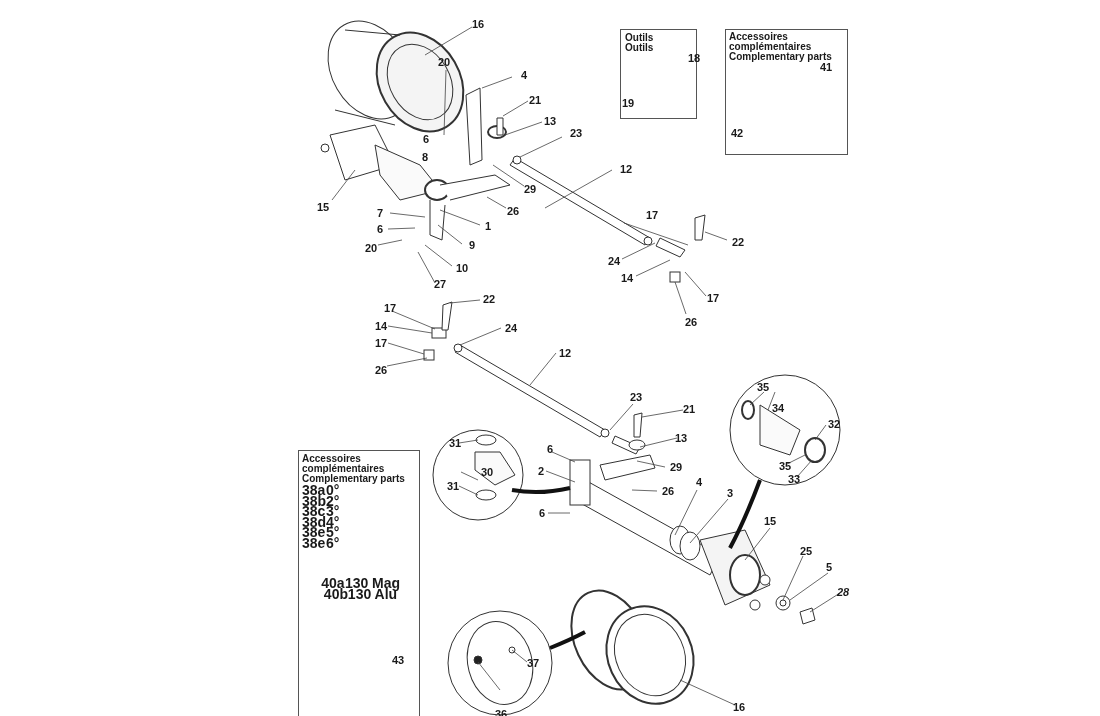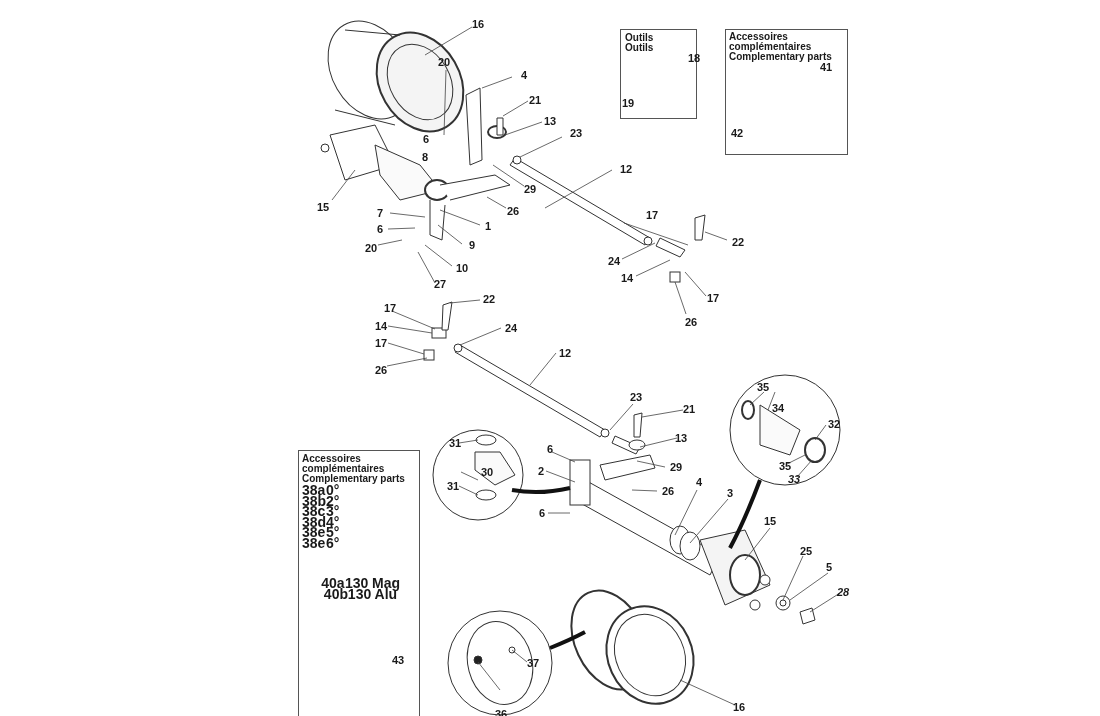--- a/index.html
+++ b/index.html
@@ -259,20 +259,20 @@
 <div class="lbl" style="left:473px;top:472px;margin-left:14px;">30</div>
 <div class="lbl" style="left:453px;top:486px;">31</div>
 <div class="lbl" style="left:668px;top:491px;">26</div>
 <div class="lbl" style="left:699px;top:482px;">4</div>
 <div class="lbl" style="left:730px;top:493px;">3</div>
 <div class="lbl" style="left:542px;top:513px;">6</div>
 <div class="lbl" style="left:763px;top:387px;">35</div>
 <div class="lbl" style="left:778px;top:408px;text-align:right;">34</div>
 <div class="lbl" style="left:834px;top:424px;">32</div>
 <div class="lbl" style="left:785px;top:466px;">35</div>
-<div class="lbl" style="left:794px;top:479px;font-style:italic;">33</div>
+<div class="lbl" style="left:794px;top:479px;">33</div>
 <div class="lbl" style="left:770px;top:521px;">15</div>
 <div class="lbl" style="left:806px;top:551px;">25</div>
 <div class="lbl" style="left:829px;top:567px;">5</div>
 <div class="lbl" style="left:843px;top:592px;font-style:italic;">28</div>
 <div class="lbl" style="left:533px;top:663px;">37</div>
 <div class="lbl" style="left:501px;top:693px;margin-top:21px;">36</div>
 <div class="lbl" style="left:739px;top:707px;">16</div>
 
 </body></html>

